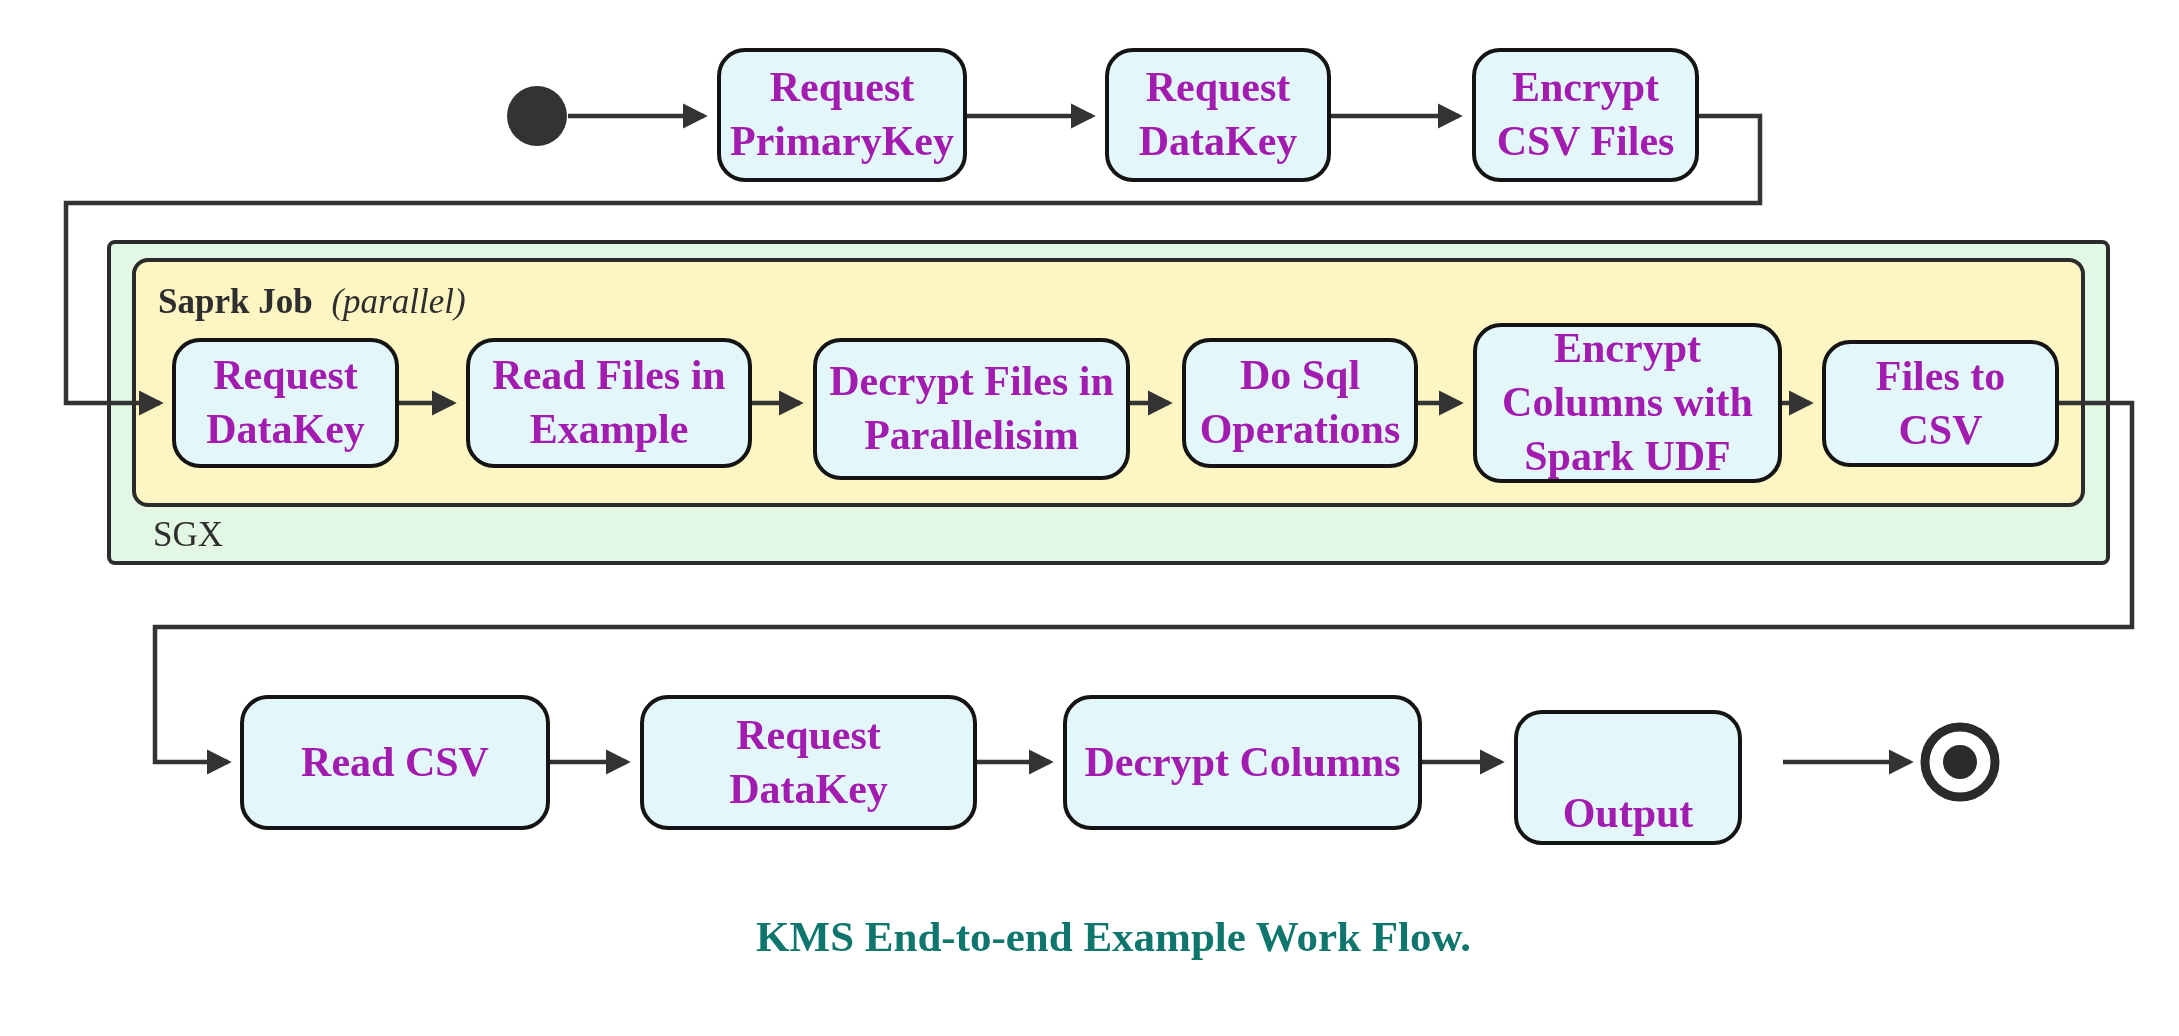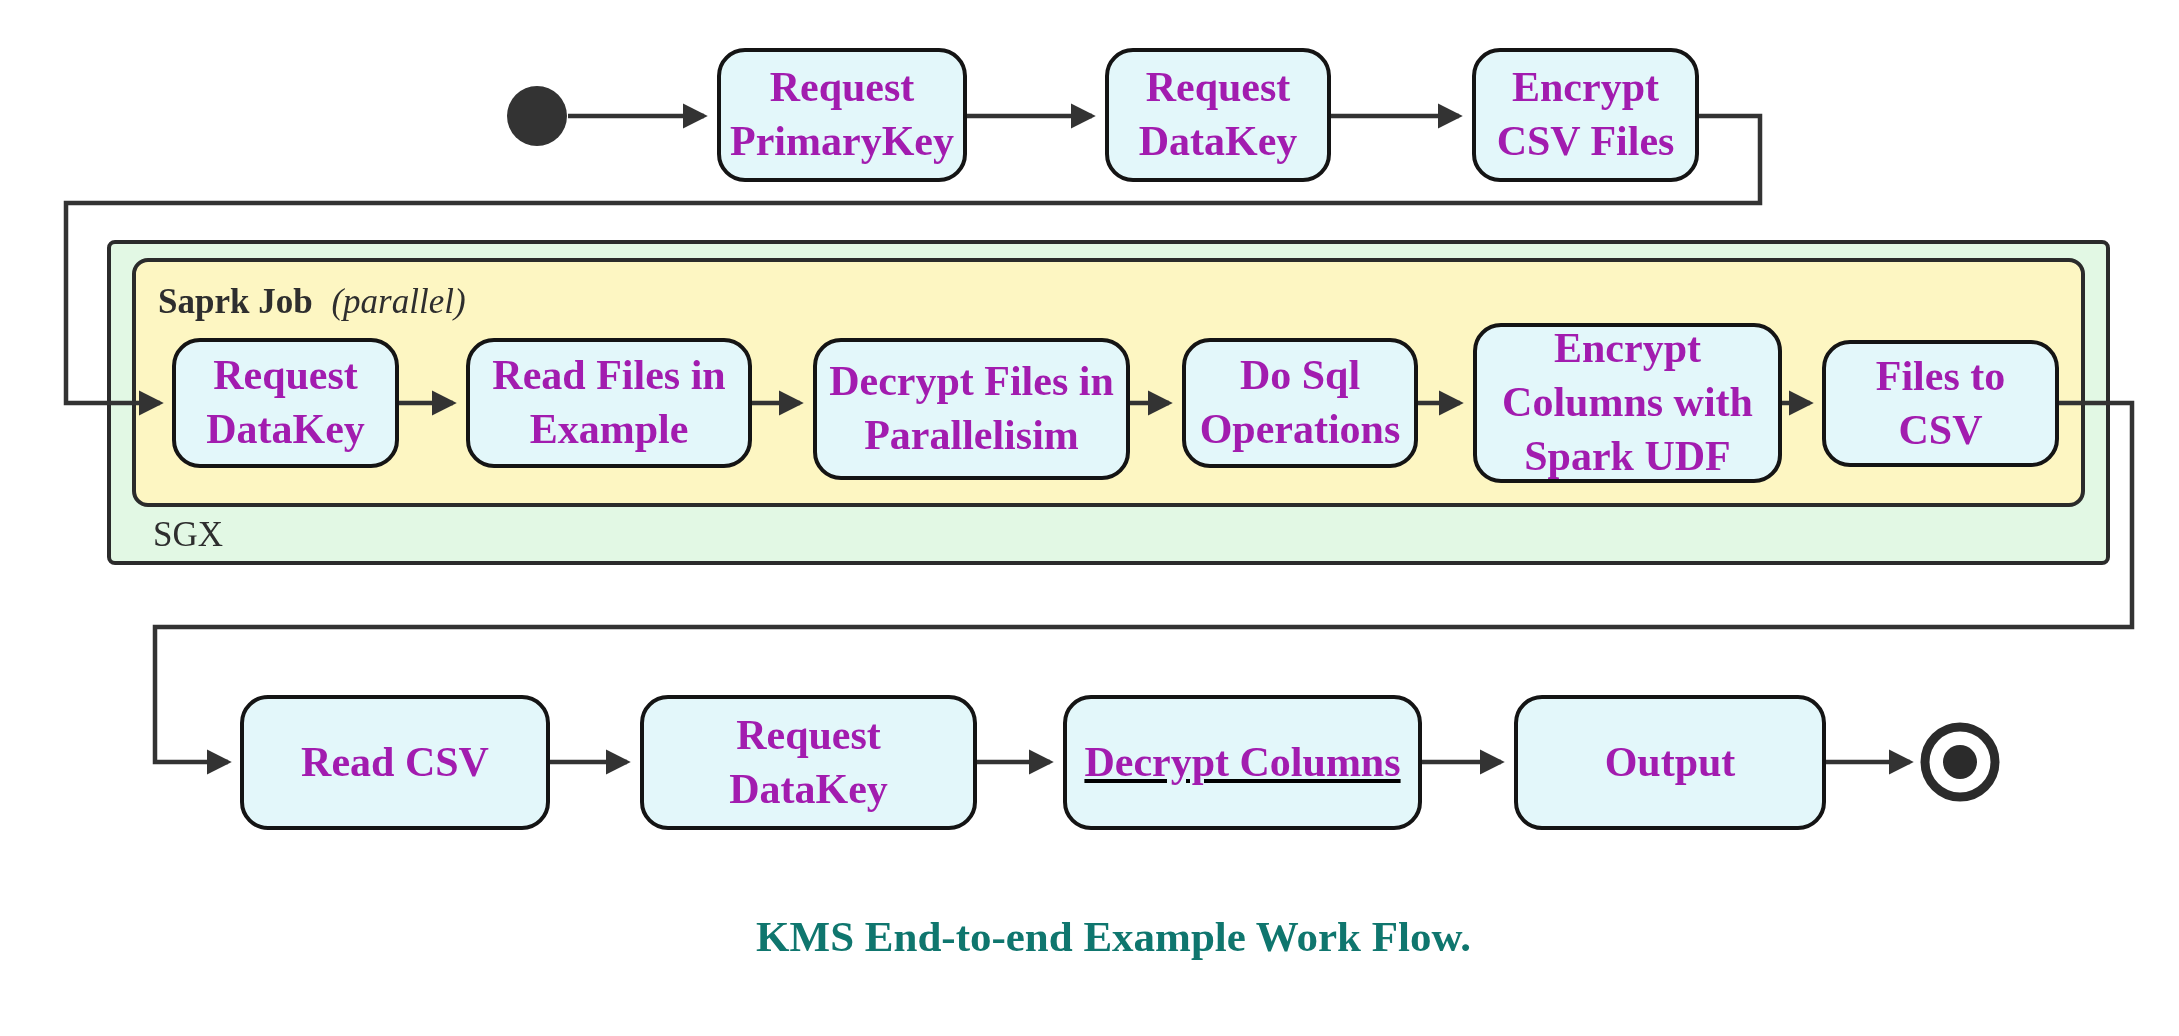--- a/index.html
+++ b/index.html
@@ -145,22 +145,22 @@
   <div class="node" style="left:1822px;top:340px;width:237px;height:127px;">
     <span class="node-label">Files to CSV</span>
   </div>
 
   <div class="node" style="left:240px;top:695px;width:310px;height:135px;">
     <span class="node-label">Read CSV</span>
   </div>
   <div class="node" style="left:640px;top:695px;width:337px;height:135px;">
     <span class="node-label">Request DataKey</span>
   </div>
-  <div class="node" style="left:1063px;top:695px;width:359px;height:135px;text-decoration:underline;">
+  <div class="node" style="left:1063px;top:695px;width:359px;height:135px;">
     <span class="node-label">Decrypt Columns</span>
   </div>
-  <div class="node" style="left:1514px;top:695px;width:312px;height:135px;">
+  <div class="node" style="left:1514px;top:710px;width:228px;height:135px;align-items:flex-end;">
     <span class="node-label">Output</span>
   </div>
 
   <div class="diagram-title">KMS End-to-end Example Work Flow.</div>
 
 </div>
 
 </body></html>

